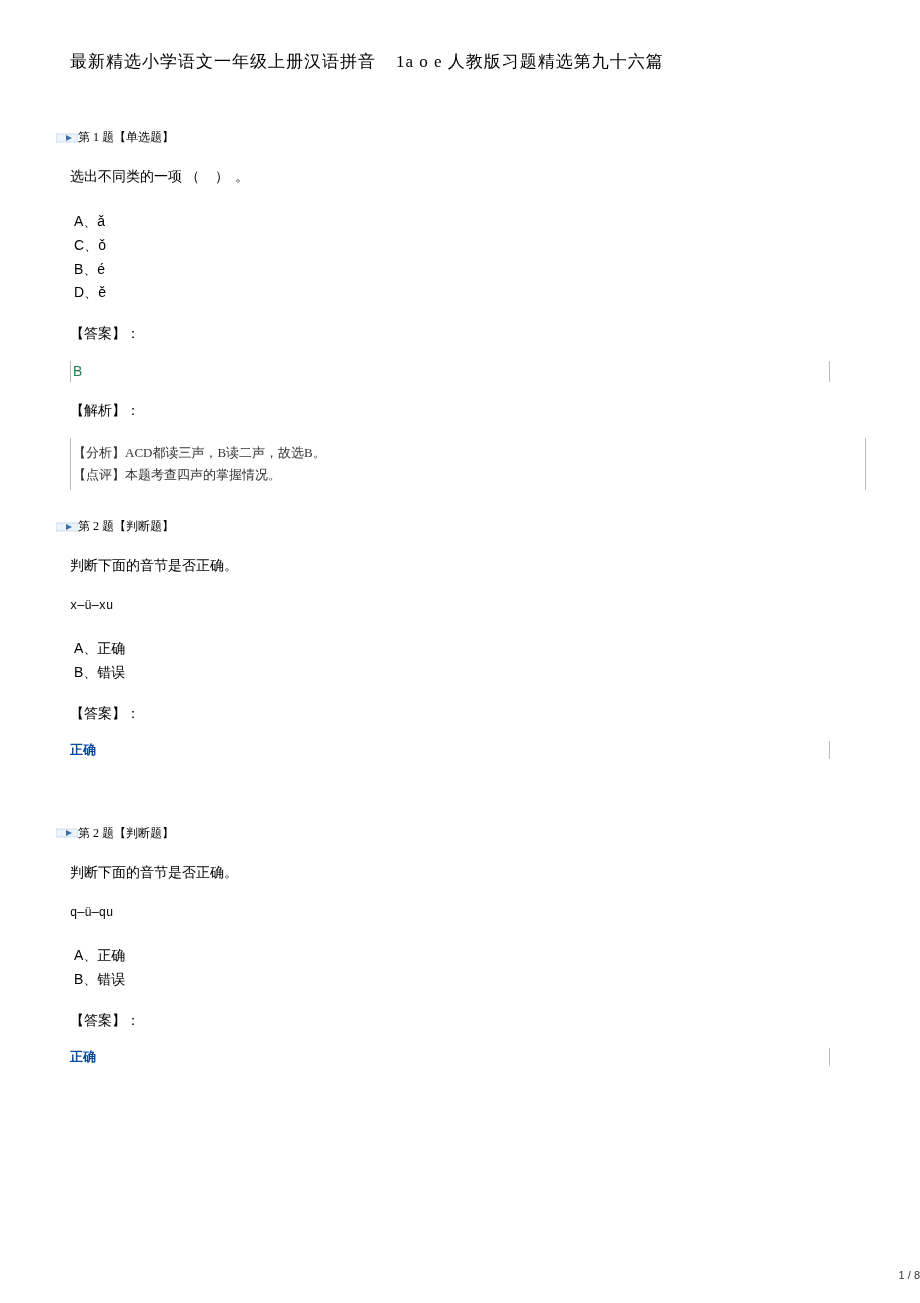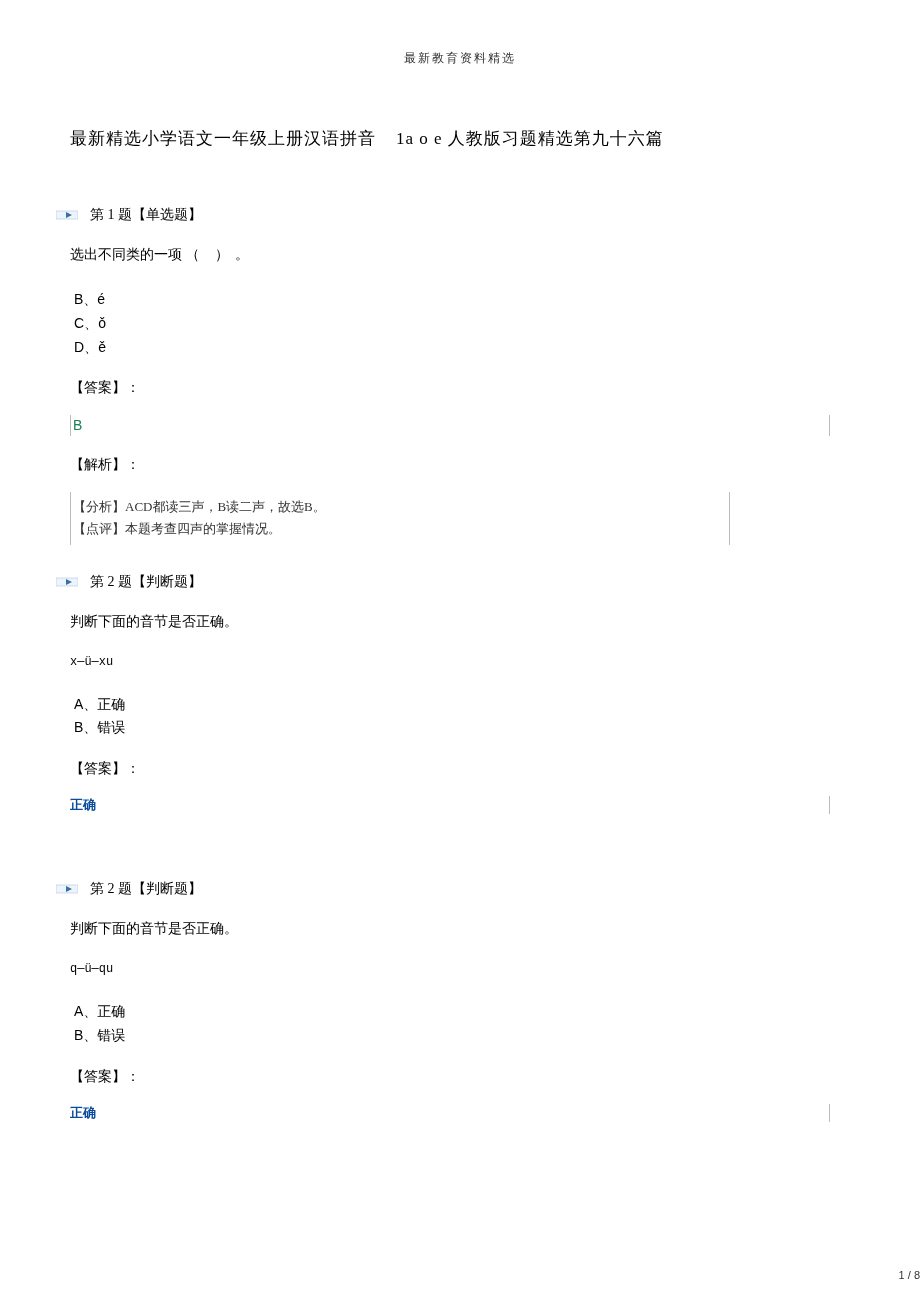--- a/index.html
+++ b/index.html
@@ -24,24 +24,24 @@
   }
   .title {
     font-size: 17px;
     letter-spacing: 1px;
     margin-bottom: 56px;
   }
   .title .gap { display:inline-block; width: 20px; }
   .q-header {
     display: flex;
     align-items: center;
-    gap: 12px;
+    gap: 0;
     margin-left: -14px;
     margin-bottom: 22px;
-    font-size: 14px;
+    font-size: 12px;
   }
   .q-header .icon {
     width: 22px; height: 14px;
     display:inline-flex; align-items:center; justify-content:center;
   }
   .q-header .icon svg { width: 22px; height: 14px; }
   .q-body { }
   .q-prompt { margin-bottom: 24px; font-size: 14px; }
   .q-prompt .paren { letter-spacing: 6px; }
   .opt-list { margin-left: 4px; margin-bottom: 20px; }
@@ -60,21 +60,21 @@
   .answer-text {
     font-family: Arial, sans-serif;
     color: #2a7; 
     color: #1a8a5a;
     color: #1f6f4a;
   }
   .analysis-box {
     border-left: 1px solid #bbb;
     border-right: 1px solid #bbb;
     padding: 4px 4px 4px 2px;
-    width: 660px;
+    width: 796px;
     margin-bottom: 28px;
   }
   .analysis-line {
     font-size: 13px;
     line-height: 1.7;
     color: #333;
   }
   .syll { font-size: 12px; margin-bottom: 24px; font-family: Liberation Mono, monospace; }
   .correct-badge {
     display:inline-block;
@@ -95,43 +95,43 @@
     font-size: 11px;
     font-family: Arial, sans-serif;
     color: #333;
   }
 </style>
 </head>
 <body>
 
 <div class="page">
 
-  <div class="header-text">最新教育资料精选</div>
 
   <div class="title">
     <span>最新精选小学语文一年级上册汉语拼音</span><span class="gap"></span><span>1a o e 人教版习题精选第九十六篇</span>
   </div>
 
   <div class="q-header">
     <span class="icon">
       <svg viewBox="0 0 22 14">
           <rect x="0" y="3" width="22" height="8" fill="#eef4fb" stroke="#9fbcdc" stroke-width="0.5"></rect>
           <path d="M2 7 L10 7 L10 4 L16 7 L10 10 L10 7" fill="#3b6ea5"></path>
         </svg>
     </span>
     <span>第 1 题【单选题】</span>
   </div>
   <div class="q-body">
     <div class="q-prompt">
       <span>选出不同类的一项</span>
       <span class="paren">（    ）。</span>
     </div>
     <div class="opt-list">
+      <div class="opt"><span class="lbl">A、</span><span>ǎ</span></div>
+      <div class="opt"><span class="lbl">C、</span><span>ǒ</span></div>
       <div class="opt"><span class="lbl">B、</span><span>é</span></div>
-      <div class="opt"><span class="lbl">C、</span><span>ǒ</span></div>
       <div class="opt"><span class="lbl">D、</span><span>ě</span></div>
     </div>
     <div class="sec-label">【答案】：</div>
     <div class="answer-box">
       <span class="answer-text" style="color:#1a8050;">B</span>
     </div>
     <div class="sec-label">【解析】：</div>
     <div class="analysis-box">
       <div class="analysis-line">【分析】ACD都读三声，B读二声，故选B。</div>
       <div class="analysis-line">【点评】本题考查四声的掌握情况。</div>

